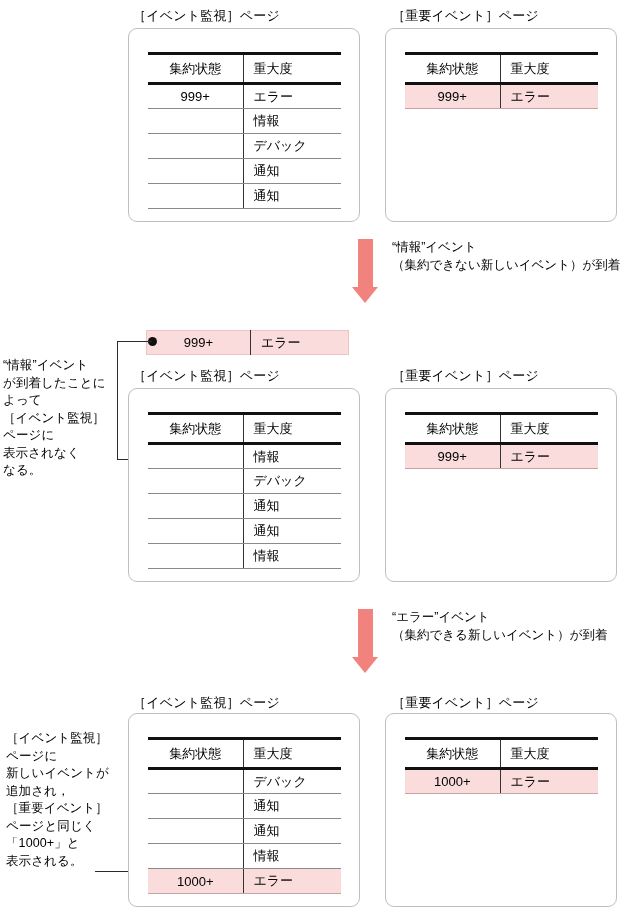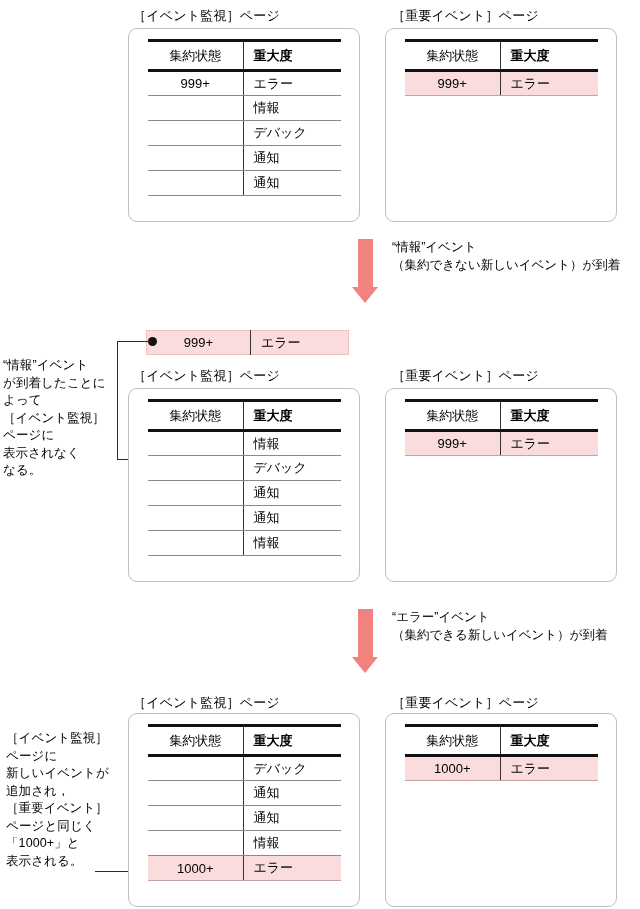--- a/index.html
+++ b/index.html
@@ -31,39 +31,40 @@
     white-space: nowrap;
     letter-spacing: .2px;
   }
 
   
   .tbl {
     position: absolute;
     border-collapse: collapse;
     table-layout: fixed;
     font-size: 13px;
+    margin-top: 13px;
   }
   .tbl td, .tbl th {
     padding: 0;
     margin: 0;
     height: 25px;
     box-sizing: border-box;
     font-weight: normal;
     vertical-align: middle;
   }
   .c-state { text-align: center; }
   .c-sev   { text-align: left; padding-left: 10px !important; }
 
   .hdr-row th {
     border-top: 3px solid #111111;
     border-bottom: 3px solid #111111;
     height: 30px;
   }
   .hdr-row th.c-state { border-right: 1px solid #333333; }
-  .hdr-row th.c-sev   { text-align: left; padding-left: 10px !important; font-weight: bold; }
+  .hdr-row th.c-sev   { text-align: left; padding-left: 10px !important; }
 
   .d-row td { border-bottom: 1px solid #8a8a8a; }
   .d-row td.c-state { border-right: 1px solid #333333; }
 
   .d-row.hl td {
     background: #fadcdc;
     border-bottom: 1px solid #c9a3a3;
   }
   .d-row.hl td.c-state { border-right: 1px solid #333333; }
   .d-row.hl.first td { border-top: none; }

